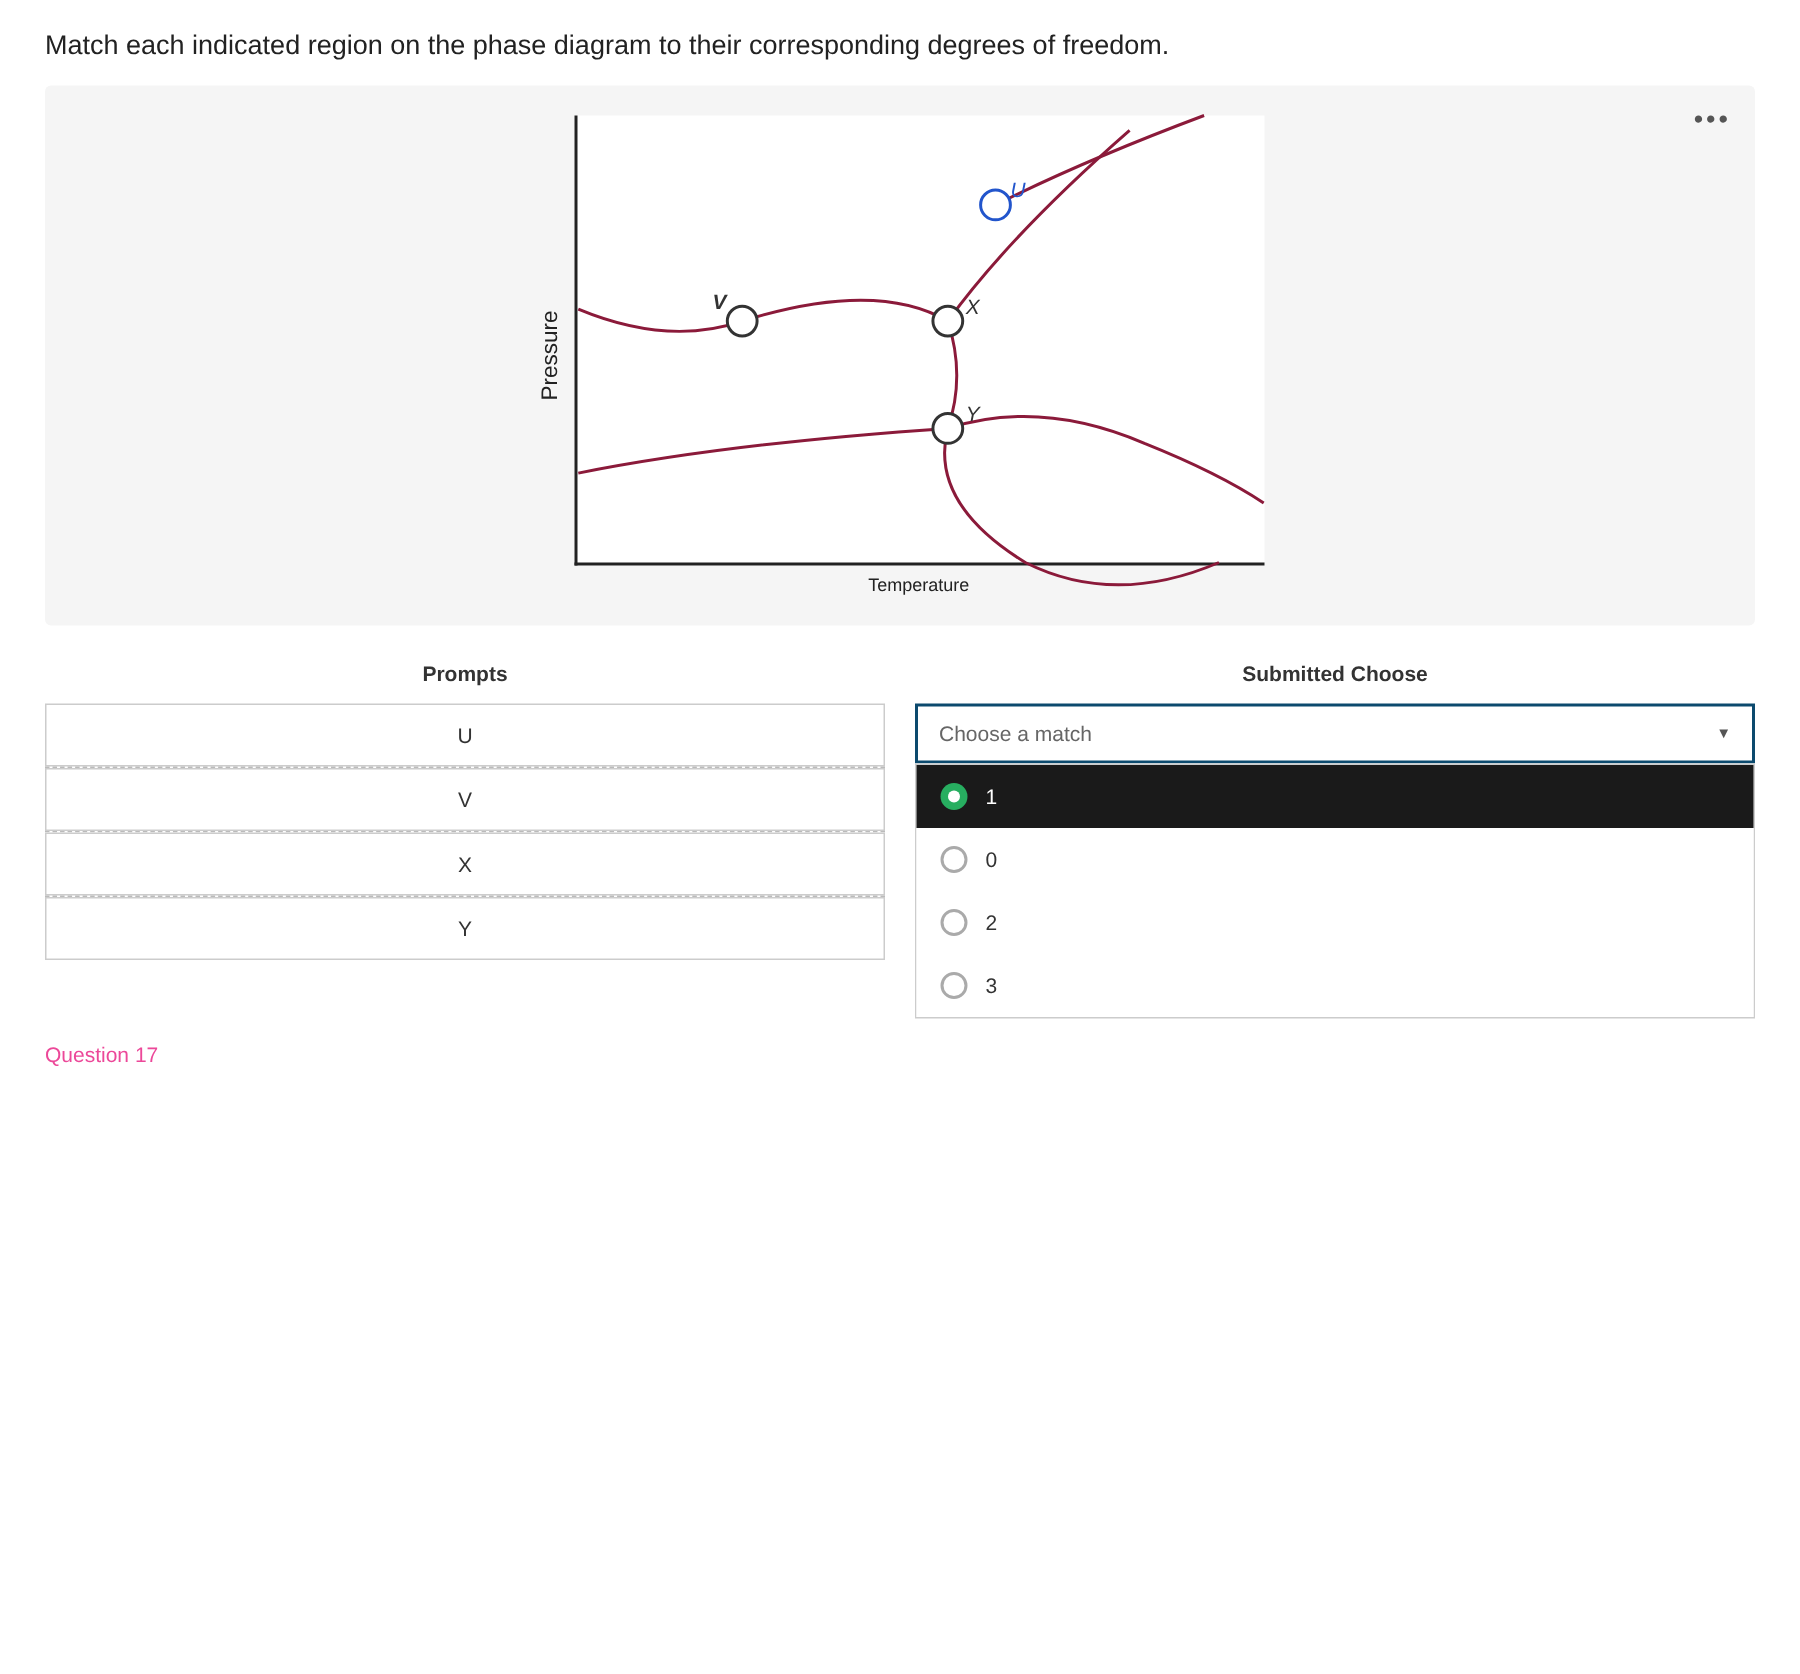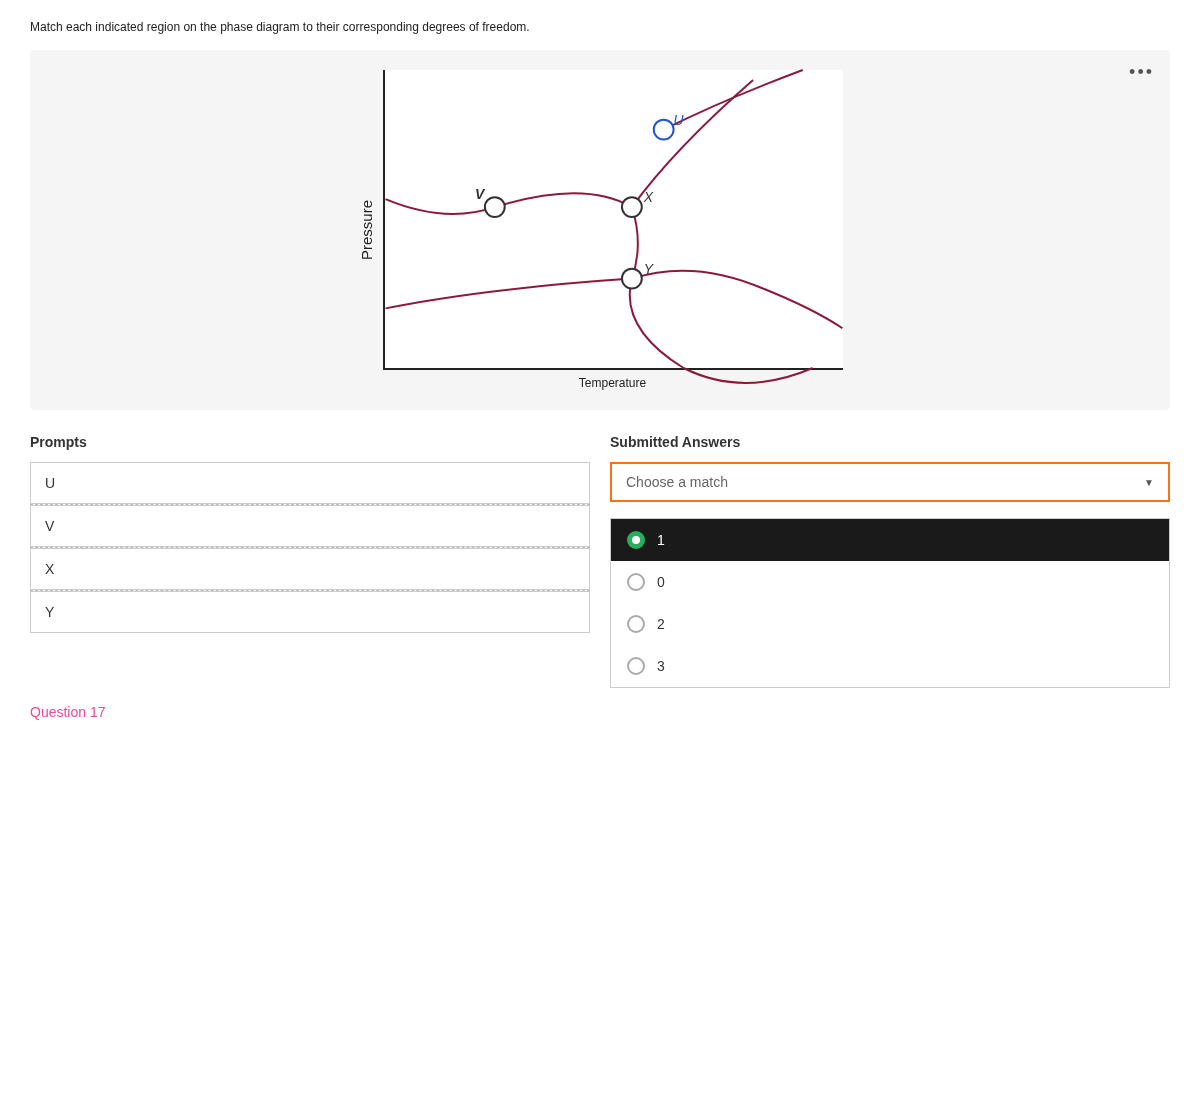--- a/index.html
+++ b/index.html
@@ -5,21 +5,21 @@
     * { box-sizing: border-box; margin: 0; padding: 0; }
     body {
       font-family: -apple-system, BlinkMacSystemFont, 'Segoe UI', Arial, sans-serif;
       background: #fff;
       color: #333;
       font-size: 14px;
       padding: 20px 30px;
     }
 
     .instruction {
-      font-size: 12px;
+      font-size: 18px;
       color: #222;
       margin-bottom: 16px;
     }
 
     .diagram-container {
       background: #f5f5f5;
       border-radius: 4px;
       padding: 20px;
       display: flex;
       align-items: center;
@@ -76,20 +76,21 @@
       top: 0; left: 0;
       width: 100%; height: 100%;
       overflow: visible;
     }
 
     
     .qa-section {
       display: flex;
       gap: 0;
       align-items: flex-start;
+      text-align: center;
     }
 
     .prompts-col {
       flex: 1;
       padding-right: 20px;
     }
 
     .answers-col {
       width: 560px;
       position: relative;
@@ -113,28 +114,28 @@
     .prompt-divider {
       border: none;
       border-top: 1px dashed #bbb;
       margin: 0;
     }
 
     
     .match-dropdown {
       display: flex;
       align-items: center;
-      border: 2px solid #f97316;
+      border: 2px solid #0c4a6e;
       padding: 10px 14px;
       background: #fff;
       cursor: pointer;
       justify-content: space-between;
       font-size: 14px;
       color: #666;
-      margin-bottom: 16px;
+      margin-bottom: 0;
     }
 
     .match-dropdown .arrow {
       font-size: 10px;
       color: #555;
     }
 
     
     .dropdown-options {
       border: 1px solid #ccc;
@@ -258,21 +259,21 @@
     <div class="prompt-row">
       <span>X</span>
     </div>
     <hr class="prompt-divider">
     <div class="prompt-row">
       <span>Y</span>
     </div>
   </div>
 
   <div class="answers-col">
-    <div class="col-header">Submitted Answers</div>
+    <div class="col-header">Submitted Choose</div>
 
     <div class="match-dropdown">
       <span>Choose a match</span>
       <span class="arrow">▼</span>
     </div>
 
     <div class="dropdown-options">
 
       <div class="dropdown-option selected">
         <div class="radio-circle"></div>

